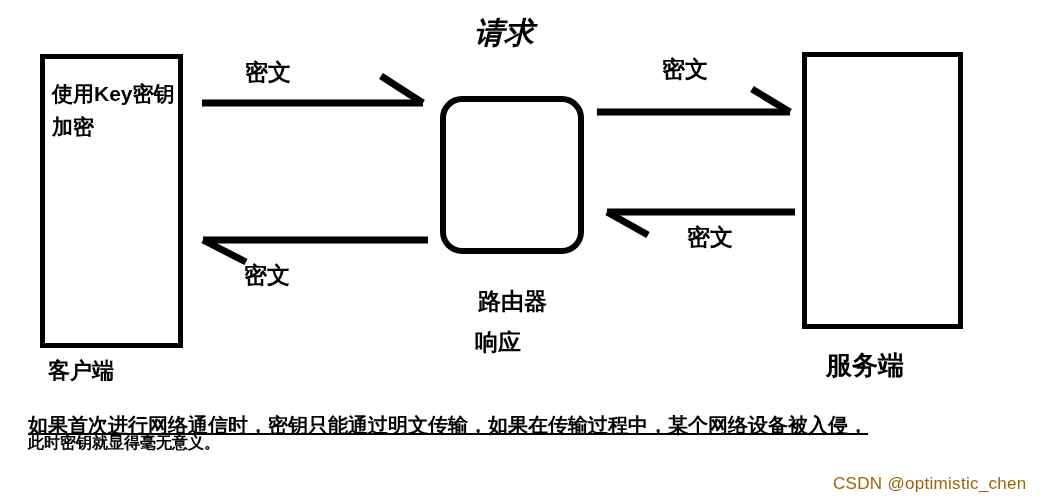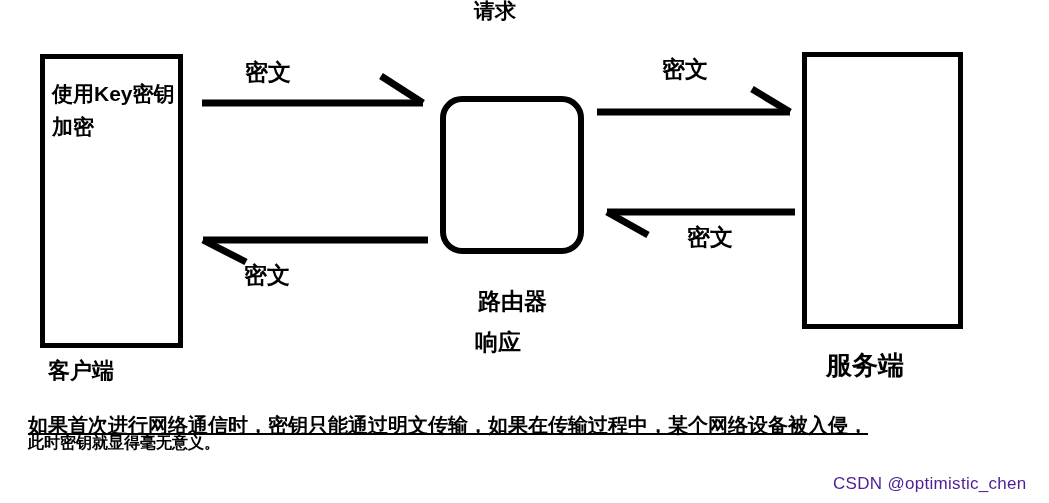--- a/index.html
+++ b/index.html
@@ -66,21 +66,21 @@
   .caption {
     position: absolute;
     font-weight: bold;
     color: #000000;
     line-height: 1.55;
     white-space: nowrap;
   }
 
   .watermark {
     position: absolute;
-    color: #4c1d95;
+    color: #a16207;
     font-weight: normal;
     white-space: nowrap;
     letter-spacing: 0.3px;
     text-align: center;
   }
 </style>
 </head>
 <body>
 
 <div id="canvas">
@@ -106,21 +106,21 @@
       <line x1="795" y1="212" x2="607" y2="212" stroke="#000000" stroke-width="7" stroke-linecap="butt"></line>
       <line x1="607" y1="212" x2="648" y2="235" stroke="#000000" stroke-width="7" stroke-linecap="butt"></line>
     </g>
   </svg>
 
   <div class="endpoint-box" style="left:40px; top:54px; width:143px; height:294px;"></div>
   <div class="box-text" style="left:52px; top:78px; width:126px; font-size:21px;">使用Key密钥加密</div>
 
   <div class="label" style="left:48px; top:360px; font-size:22px;">客户端</div>
 
-  <div class="label" style="left:474px; top:0; font-size:21px;">请求</div>
+  <div class="label" style="left:474px; top:18px; font-size:30px;font-style:italic;">请求</div>
 
   <div class="router-box" style="left:440px; top:96px; width:144px; height:158px;"></div>
 
   <div class="label" style="left:478px; top:290px; font-size:23px;">路由器</div>
 
   <div class="label" style="left:475px; top:331px; font-size:23px;">响应</div>
 
   <div class="endpoint-box" style="left:802px; top:52px; width:161px; height:277px;"></div>
 
   <div class="label" style="left:826px; top:352px; font-size:26px;">服务端</div>

